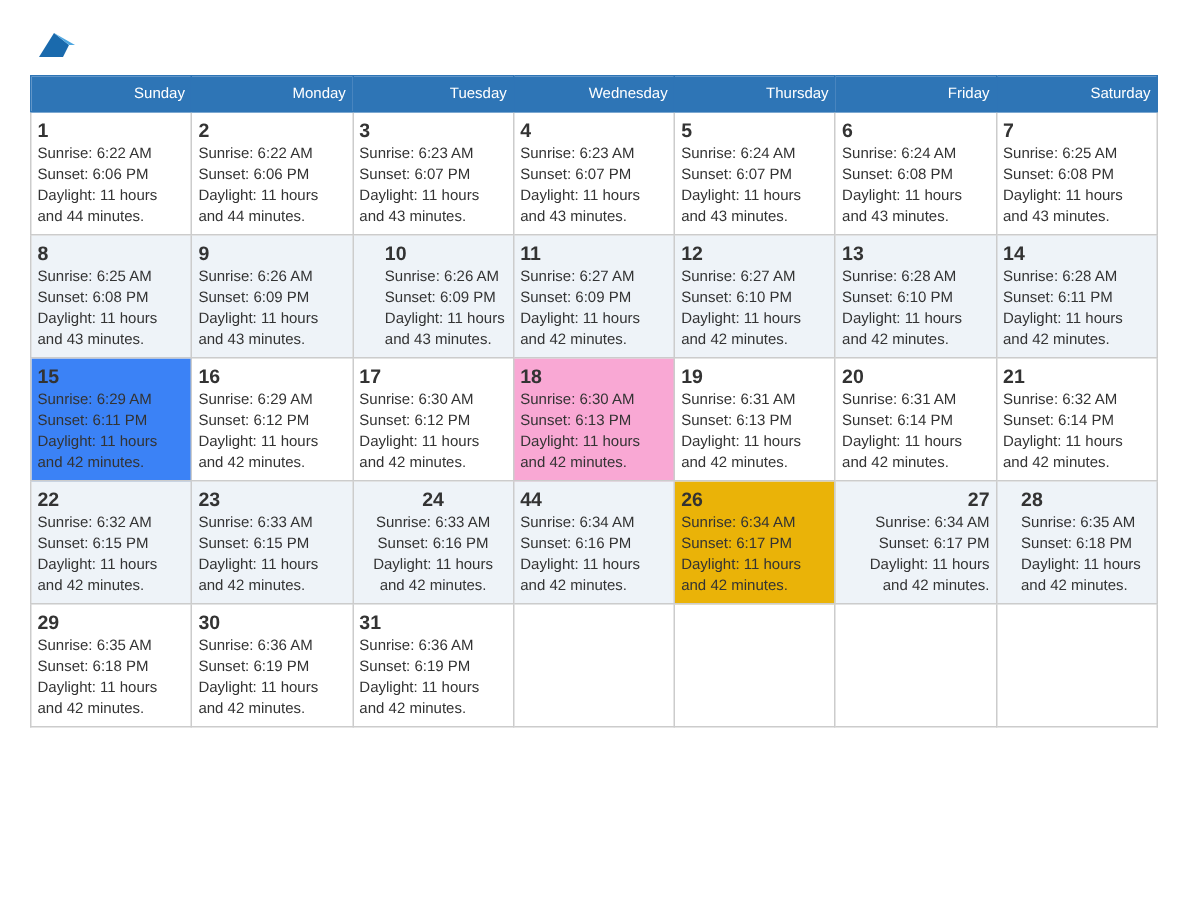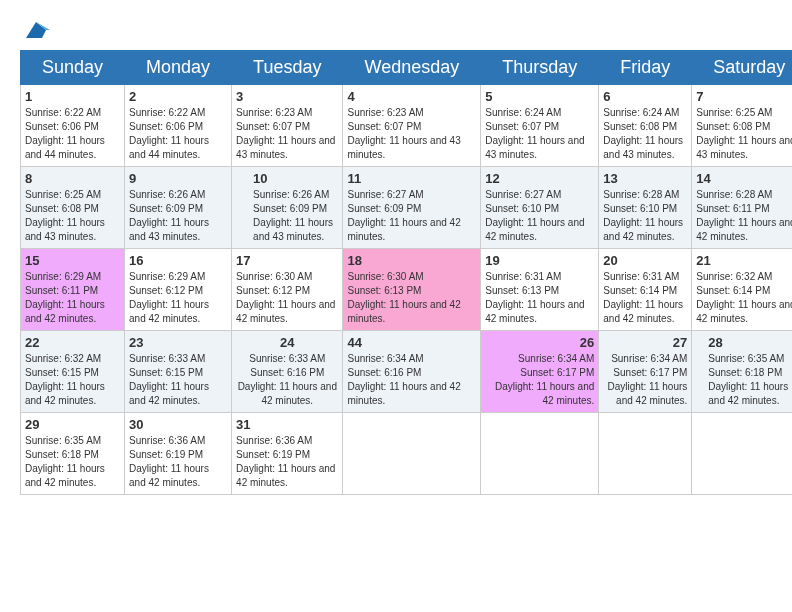--- a/index.html
+++ b/index.html
@@ -42,23 +42,23 @@
       color: #555;
     }
     .calendar {
       width: 100%;
       border-collapse: collapse;
       font-size: 11px;
     }
     .calendar th {
       background: #2e75b6;
       color: #fff;
-      padding: 6px 21px;
-      text-align: left;
-      font-size: 18px;
+      padding: 6px 4px;
+      text-align: right;
+      font-size: 10px;
       font-weight: normal;
       border: 1px solid #2e75b6;
     }
     .calendar td {
       border: 1px solid #ccc;
       vertical-align: top;
       padding: 4px;
       width: calc(100% / 7);
       min-height: 80px;
       height: 80px;
@@ -230,21 +230,21 @@
         <td style="background: rgb(238, 243, 248);">
         <span class="day-num">14</span>
         <div class="day-info">
           Sunrise: 6:28 AM<br>
           Sunset: 6:11 PM<br>
           Daylight: 11 hours and 42 minutes.
         </div>
       </td>
       </tr>
       <tr>
-        <td style="background: #f0abfc;">
+        <td style="background: #3b82f6;">
         <span class="day-num">15</span>
         <div class="day-info">
           Sunrise: 6:29 AM<br>
           Sunset: 6:11 PM<br>
           Daylight: 11 hours and 42 minutes.
         </div>
       </td>
         <td style="background: rgb(255, 255, 255);">
         <span class="day-num">16</span>
         <div class="day-info">
@@ -320,21 +320,21 @@
         </div>
       </td>
         <td style="background: rgb(238, 243, 248);">
         <span class="day-num">44</span>
         <div class="day-info">
           Sunrise: 6:34 AM<br>
           Sunset: 6:16 PM<br>
           Daylight: 11 hours and 42 minutes.
         </div>
       </td>
-        <td style="background: #f0abfc; text-align: right;">
+        <td style="background: #eab308;">
         <span class="day-num">26</span>
         <div class="day-info">
           Sunrise: 6:34 AM<br>
           Sunset: 6:17 PM<br>
           Daylight: 11 hours and 42 minutes.
         </div>
       </td>
         <td style="background: rgb(238, 243, 248); text-align: right;">
         <span class="day-num">27</span>
         <div class="day-info">

